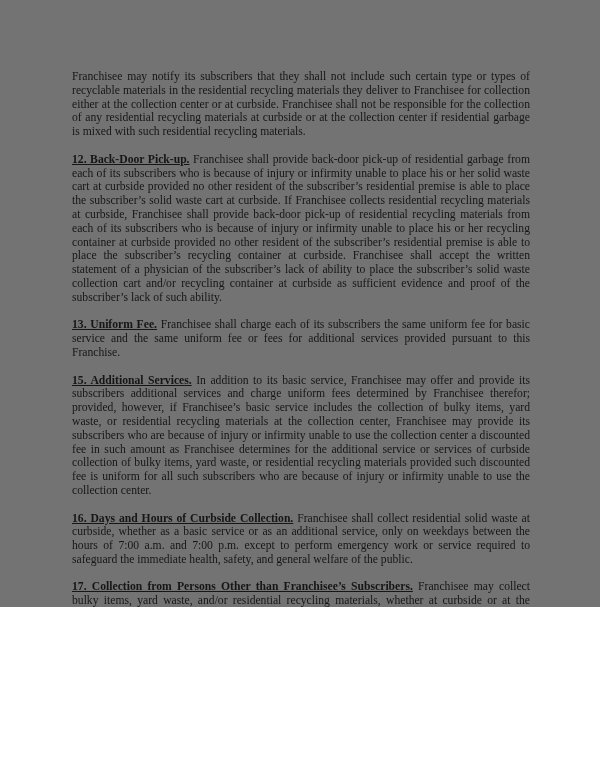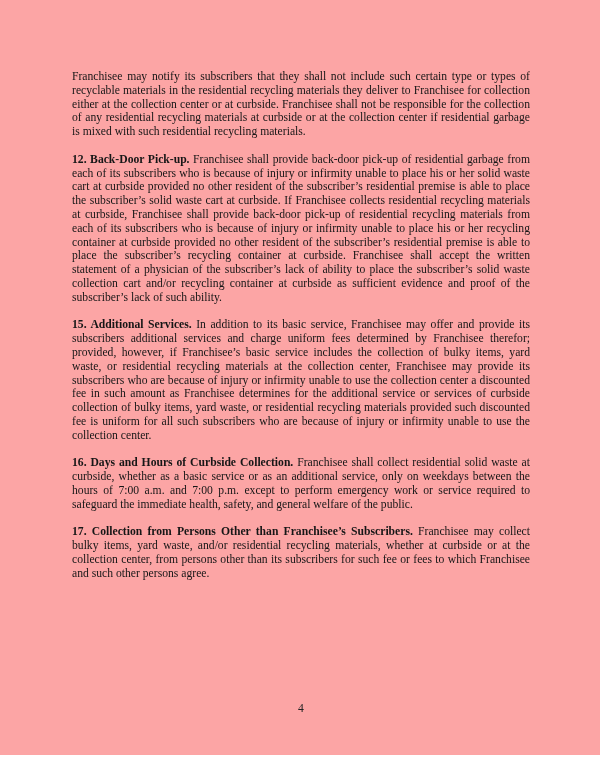--- a/index.html
+++ b/index.html
@@ -3,22 +3,22 @@
 <meta charset="utf-8">
 <style>
   html, body {
     margin: 0;
     padding: 0;
     background: #ffffff;
   }
   .page {
     position: relative;
     width: 600px;
-    height: 755px;
-    background: #fca5a5;
+    height: 607px;
+    background: #737373;
     overflow: hidden;
     font-family: "Liberation Serif", "DejaVu Serif", serif;
     color: #161616;
   }
   .content {
     position: absolute;
     left: 72px;
     top: 70px;
     width: 458px;
   }
@@ -27,20 +27,21 @@
     font-size: 11.65px;
     line-height: 13.8px;
     text-align: justify;
     text-justify: inter-word;
   }
   .para:last-child {
     margin-bottom: 12px;
   }
   .lead {
     font-weight: bold;
+    text-decoration: underline;
   }
   .page-number {
     position: absolute;
     top: 702px;
     left: 72px;
     width: 458px;
     text-align: center;
     font-size: 11.65px;
     line-height: 13.8px;
     color: #222222;
@@ -49,20 +50,21 @@
 </head>
 <body>
 
 <div class="page">
   <div class="content">
 
     <p class="para"><span class="lead"></span><span>Franchisee may notify its subscribers that they shall not include such certain type or types of recyclable materials in the residential recycling materials they deliver to Franchisee for collection either at the collection center or at curbside. Franchisee shall not be responsible for the collection of any residential recycling materials at curbside or at the collection center if residential garbage is mixed with such residential recycling materials.</span></p>
 
     <p class="para"><span class="lead">12. Back-Door Pick-up.</span><span> Franchisee shall provide back-door pick-up of residential garbage from each of its subscribers who is because of injury or infirmity unable to place his or her solid waste cart at curbside provided no other resident of the subscriber’s residential premise is able to place the subscriber’s solid waste cart at curbside. If Franchisee collects residential recycling materials at curbside, Franchisee shall provide back-door pick-up of residential recycling materials from each of its subscribers who is because of injury or infirmity unable to place his or her recycling container at curbside provided no other resident of the subscriber’s residential premise is able to place the subscriber’s recycling container at curbside. Franchisee shall accept the written statement of a physician of the subscriber’s lack of ability to place the subscriber’s solid waste collection cart and/or recycling container at curbside as sufficient evidence and proof of the subscriber’s lack of such ability.</span></p>
 
+    <p class="para"><span class="lead">13. Uniform Fee.</span><span> Franchisee shall charge each of its subscribers the same uniform fee for basic service and the same uniform fee or fees for additional services provided pursuant to this Franchise.</span></p>
 
 
     <p class="para"><span class="lead">15. Additional Services.</span><span> In addition to its basic service, Franchisee may offer and provide its subscribers additional services and charge uniform fees determined by Franchisee therefor; provided, however, if Franchisee’s basic service includes the collection of bulky items, yard waste, or residential recycling materials at the collection center, Franchisee may provide its subscribers who are because of injury or infirmity unable to use the collection center a discounted fee in such amount as Franchisee determines for the additional service or services of curbside collection of bulky items, yard waste, or residential recycling materials provided such discounted fee is uniform for all such subscribers who are because of injury or infirmity unable to use the collection center.</span></p>
 
     <p class="para"><span class="lead">16. Days and Hours of Curbside Collection.</span><span> Franchisee shall collect residential solid waste at curbside, whether as a basic service or as an additional service, only on weekdays between the hours of 7:00 a.m. and 7:00 p.m. except to perform emergency work or service required to safeguard the immediate health, safety, and general welfare of the public.</span></p>
 
     <p class="para"><span class="lead">17. Collection from Persons Other than Franchisee’s Subscribers.</span><span> Franchisee may collect bulky items, yard waste, and/or residential recycling materials, whether at curbside or at the collection center, from persons other than its subscribers for such fee or fees to which Franchisee and such other persons agree.</span></p>
 
   </div>
 

